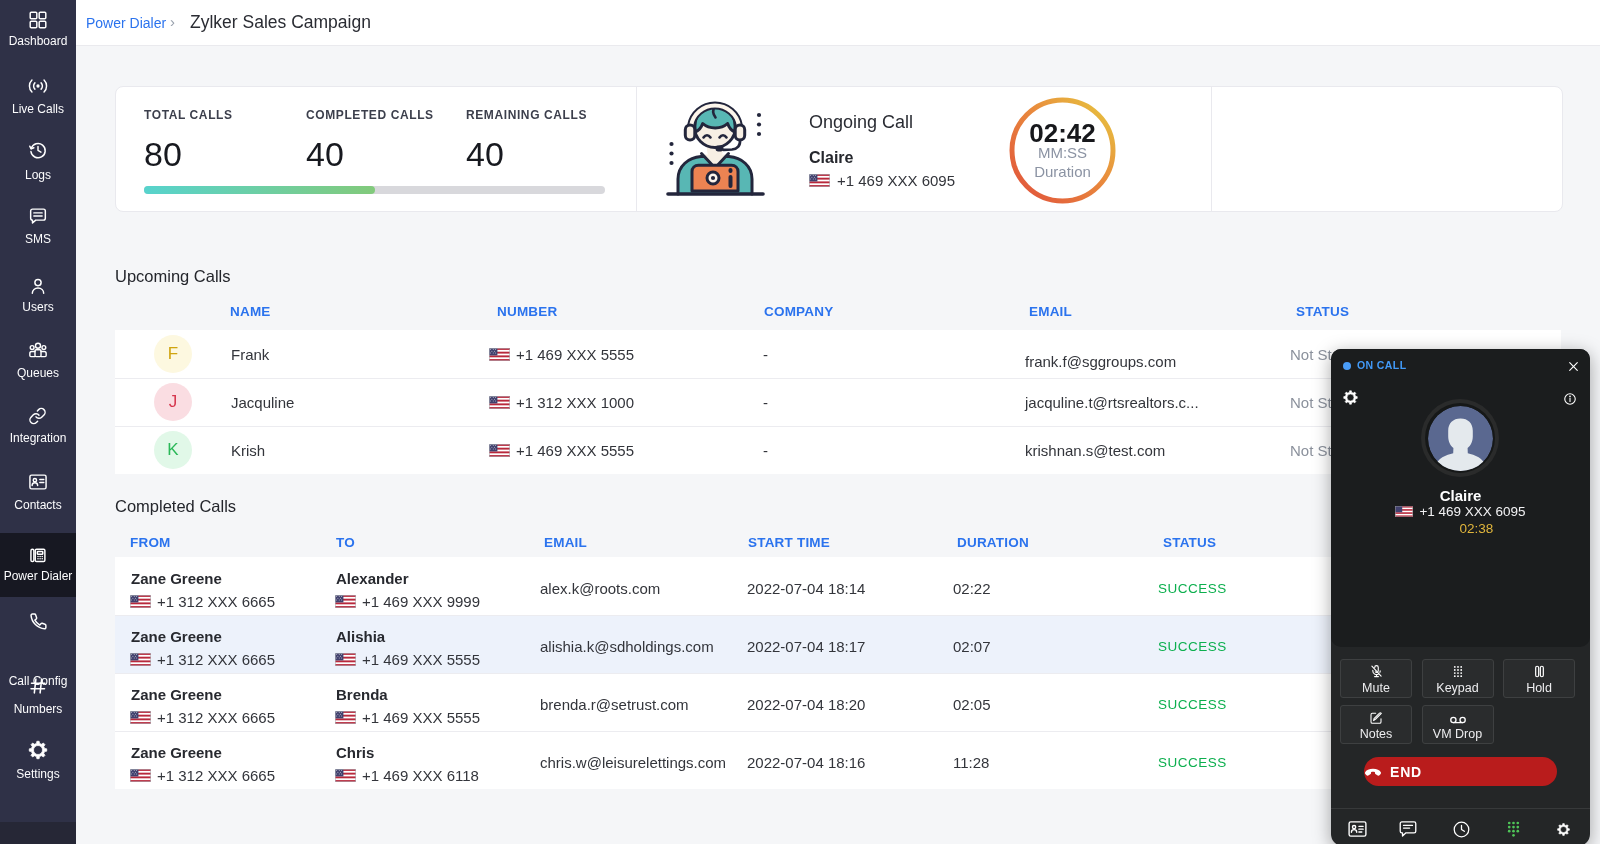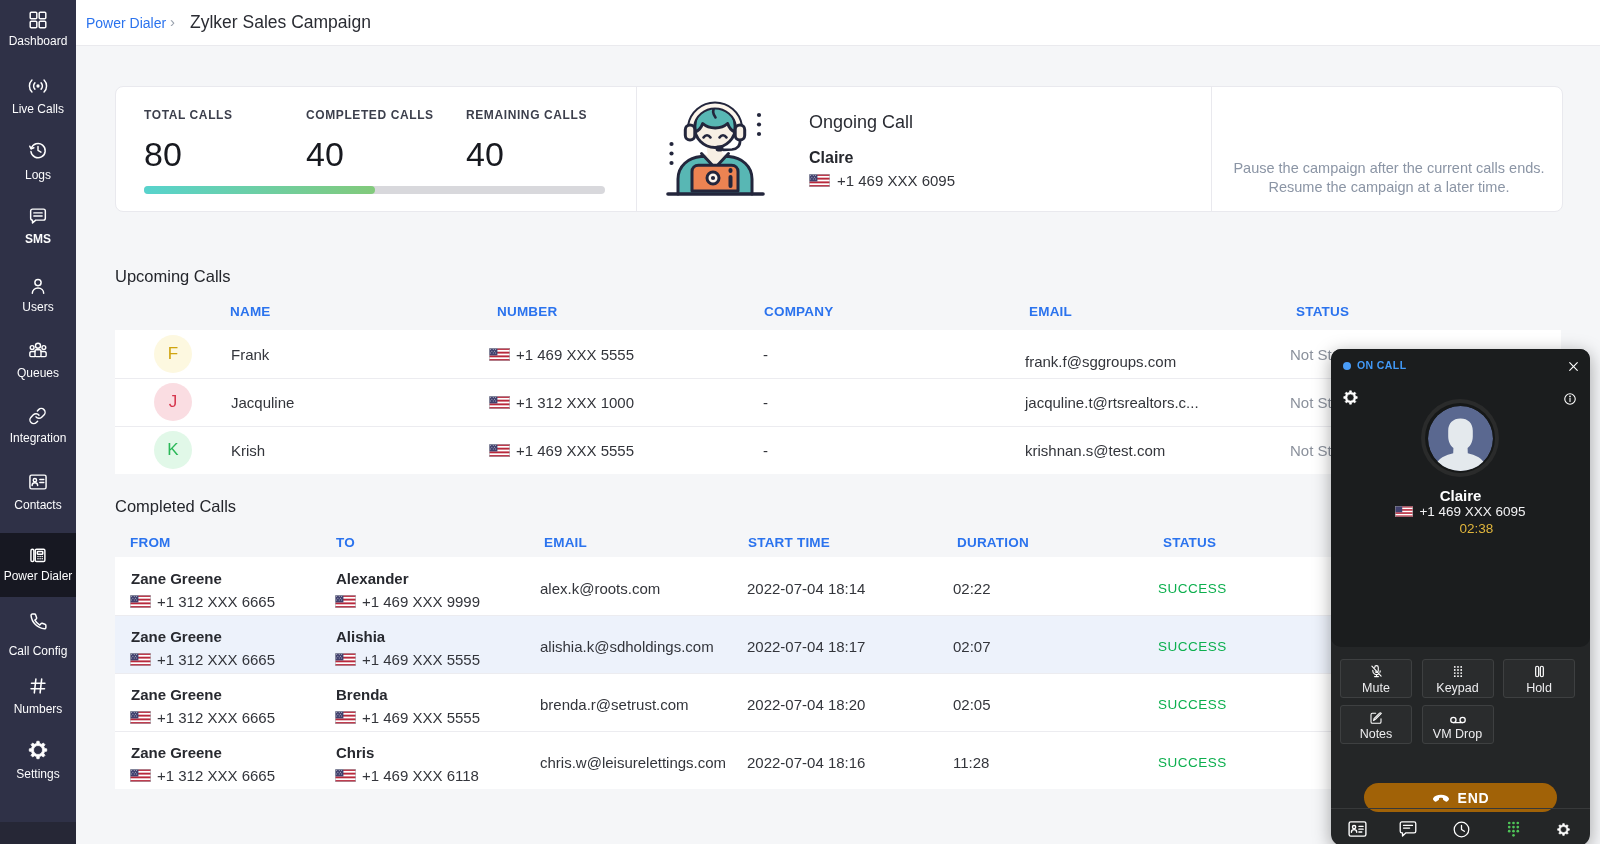--- a/index.html
+++ b/index.html
@@ -48,21 +48,21 @@
 .numcell { position:absolute; display:flex; align-items:center; gap:6px; font-size:15px; color:#33353b; white-space:nowrap; }
 .gray { color:#8b919c; }
 .success { position:absolute; font-size:13.5px; color:#0caf4e; letter-spacing:.5px; }
 .avatar { position:absolute; width:38px; height:38px; border-radius:50%; text-align:center; line-height:38px; font-size:17px; }
 
 
 #widget { position:absolute; left:1331px; top:349px; width:259px; height:497px; background:#242627; border-radius:10px 10px 12px 12px; z-index:40; box-shadow:0 4px 18px rgba(0,0,0,.35); }
 #wpanel { position:absolute; left:0; top:0; width:259px; height:298px; background:#1b1d1e; border-radius:10px; }
 .wbtn { position:absolute; width:72px; height:39px; background:#2a2c2d; border:1px solid #3e4041; border-radius:3px; color:#ededef; text-align:center; }
 .wbtn .t { display:block; font-size:12.5px; margin-top:1px; }
-#wend { position:absolute; left:33px; top:434px; width:193px; height:29px; background:#a16207; border-radius:15px; color:#fff; font-size:14px; font-weight:bold; letter-spacing:.8px; display:flex; align-items:center; justify-content:center; gap:8px; }
+#wend { position:absolute; left:33px; top:408px; width:193px; height:29px; background:#b91c1c; border-radius:15px; color:#fff; font-size:14px; font-weight:bold; letter-spacing:.8px; display:flex; align-items:center; justify-content:flex-start; gap:8px; }
 #wsep { position:absolute; left:0; top:459px; width:259px; height:1px; background:#37393a; }
 </style>
 </head>
 <body>
 <div id="app">
   <div id="header">
     <span class="crumb-link">Power Dialer</span>
     <span class="crumb-sep">›</span>
     <span class="crumb-title">Zylker Sales Campaign</span>
   </div>
@@ -126,21 +126,33 @@
             <circle cx="4.2" cy="1.5" r=".45"></circle>
             <circle cx="6.7" cy="1.5" r=".45"></circle>
             <circle cx="2.9" cy="3.2" r=".45"></circle>
             <circle cx="5.5" cy="3.2" r=".45"></circle>
             <circle cx="1.7" cy="5" r=".45"></circle>
             <circle cx="4.2" cy="5" r=".45"></circle>
             <circle cx="6.7" cy="5" r=".45"></circle>
           </g>
           <rect x="0.3" y="0.3" width="20.4" height="12.4" fill="none" stroke="#aeb2ba" stroke-width="0.6"></rect>
         </svg>+1 469 XXX 6095</div>
-    <div class="pause-cap">Pause the campaign after the current calls ends.<br>Resume the campaign at a later time.</div>
+    <div style="position:absolute;left:893px;top:10px;width:107px;height:107px;"><svg width="107" height="107" viewBox="0 0 107 107">
+<defs>
+            <linearGradient id="tg" x1="0" y1="1" x2="1" y2="0">
+              <stop offset="0" stop-color="#e04f3b"></stop>
+              <stop offset="0.55" stop-color="#e98a3d"></stop>
+              <stop offset="1" stop-color="#e6c93f"></stop>
+            </linearGradient>
+          </defs>
+<circle cx="53.5" cy="53.5" r="50.5" fill="#fff" stroke="url(#tg)" stroke-width="5"></circle>
+<text x="53.5" y="45" text-anchor="middle" font-family="Liberation Sans,sans-serif" font-size="26" font-weight="bold" fill="#17181c">02:42</text>
+<text x="53.5" y="60.5" text-anchor="middle" font-family="Liberation Sans,sans-serif" font-size="15" fill="#8b93a3">MM:SS</text>
+<text x="53.5" y="80" text-anchor="middle" font-family="Liberation Sans,sans-serif" font-size="15" fill="#8b93a3">Duration</text>
+</svg></div>
   </div>
 
 
   <div class="sec-h" style="top:267px;">Upcoming Calls</div>
   <div class="th" style="left:230px;top:304px;">NAME</div>
   <div class="th" style="left:497px;top:304px;">NUMBER</div>
   <div class="th" style="left:764px;top:304px;">COMPANY</div>
   <div class="th" style="left:1029px;top:304px;">EMAIL</div>
   <div class="th" style="left:1296px;top:304px;">STATUS</div>
   <div class="panel" style="top:330px;height:144px;">
@@ -624,21 +636,21 @@
       </div>
   <div class="nav-item" style="top:164.8px;"><span style="font-size:12px;color:#fdfdfe;">Logs</span></div>
   <div class="nav-item" style="top:204.9px;">
         <svg width="22" height="22" viewBox="0 0 24 24">
           <g stroke="#fff" stroke-width="1.6" fill="none" stroke-linecap="round" stroke-linejoin="round">
             <path d="M4,6.5 a2,2 0 0 1 2-2 h12 a2,2 0 0 1 2,2 v8 a2,2 0 0 1 -2,2 h-8.5 l-3.5,3.2 v-3.2 h-0 a2,2 0 0 1 -2-2 z"></path>
             <path d="M7.5,8.6 h9 M7.5,12 h9"></path>
           </g>
         </svg>
       </div>
-  <div class="nav-item" style="top:228.8px;"><span style="font-size:12px;color:#fdfdfe;font-weight:bold;">SMS</span></div>
+  <div class="nav-item" style="top:228.8px;"><span style="font-size:12px;color:#fdfdfe;">SMS</span></div>
   <div class="nav-item" style="top:274.6px;">
         <svg width="22" height="22" viewBox="0 0 24 24">
           <g stroke="#fff" stroke-width="1.6" fill="none" stroke-linecap="round" stroke-linejoin="round">
             <circle cx="12" cy="8.3" r="3.4"></circle>
             <path d="M5.8,20 c0-3.6 2.7-5.8 6.2-5.8 s6.2,2.2 6.2,5.8"></path>
           </g>
         </svg>
       </div>
   <div class="nav-item" style="top:296.7px;"><span style="font-size:12px;color:#fdfdfe;">Users</span></div>
   <div class="nav-item" style="top:339.0px;">
@@ -684,21 +696,21 @@
         </svg>
       </div>
   <div class="nav-item" style="top:566.4px;"><span style="font-size:12px;color:#fdfdfe;">Power Dialer</span></div>
   <div class="nav-item" style="top:609.6px;">
         <svg width="22" height="22" viewBox="0 0 24 24">
           <g stroke="#fff" stroke-width="1.6" fill="none" stroke-linecap="round" stroke-linejoin="round">
             <path d="M8.2,4.4 c0.6,0 1.1,0.4 1.3,1 l1,3 c0.15,0.5 0,1.05-0.4,1.4 l-1.5,1.3 a13.5,13.5 0 0 0 5.3,5.3 l1.3-1.5 c0.35-0.4 0.9-0.55 1.4-0.4 l3,1 c0.6,0.2 1,0.7 1,1.3 v2.3 c0,0.8-0.65,1.45-1.45,1.4 A16.3,16.3 0 0 1 4.4,5.85 c-0.05-0.8,0.6-1.45,1.4-1.45 z"></path>
           </g>
         </svg>
       </div>
-  <div class="nav-item" style="top:641px;"><span style="font-size:12px;color:#fdfdfe;">Call Config</span></div>
+  <div class="nav-item" style="top:671px;"><span style="font-size:12px;color:#fdfdfe;">Call Config</span></div>
   <div class="nav-item" style="top:674.8px;">
         <svg width="22" height="22" viewBox="0 0 24 24">
           <g stroke="#fff" stroke-width="1.6" fill="none" stroke-linecap="round" stroke-linejoin="round">
             <path d="M9.7,4.5 L8,19.5 M16,4.5 L14.3,19.5 M4.9,9 H19.6 M4.4,15 H19.1" stroke-width="1.7"></path>
           </g>
         </svg>
       </div>
   <div class="nav-item" style="top:698.6px;"><span style="font-size:12px;color:#fdfdfe;">Numbers</span></div>
   <div class="nav-item" style="top:739.3px;">
         <svg width="22" height="22" viewBox="0 0 24 24">

